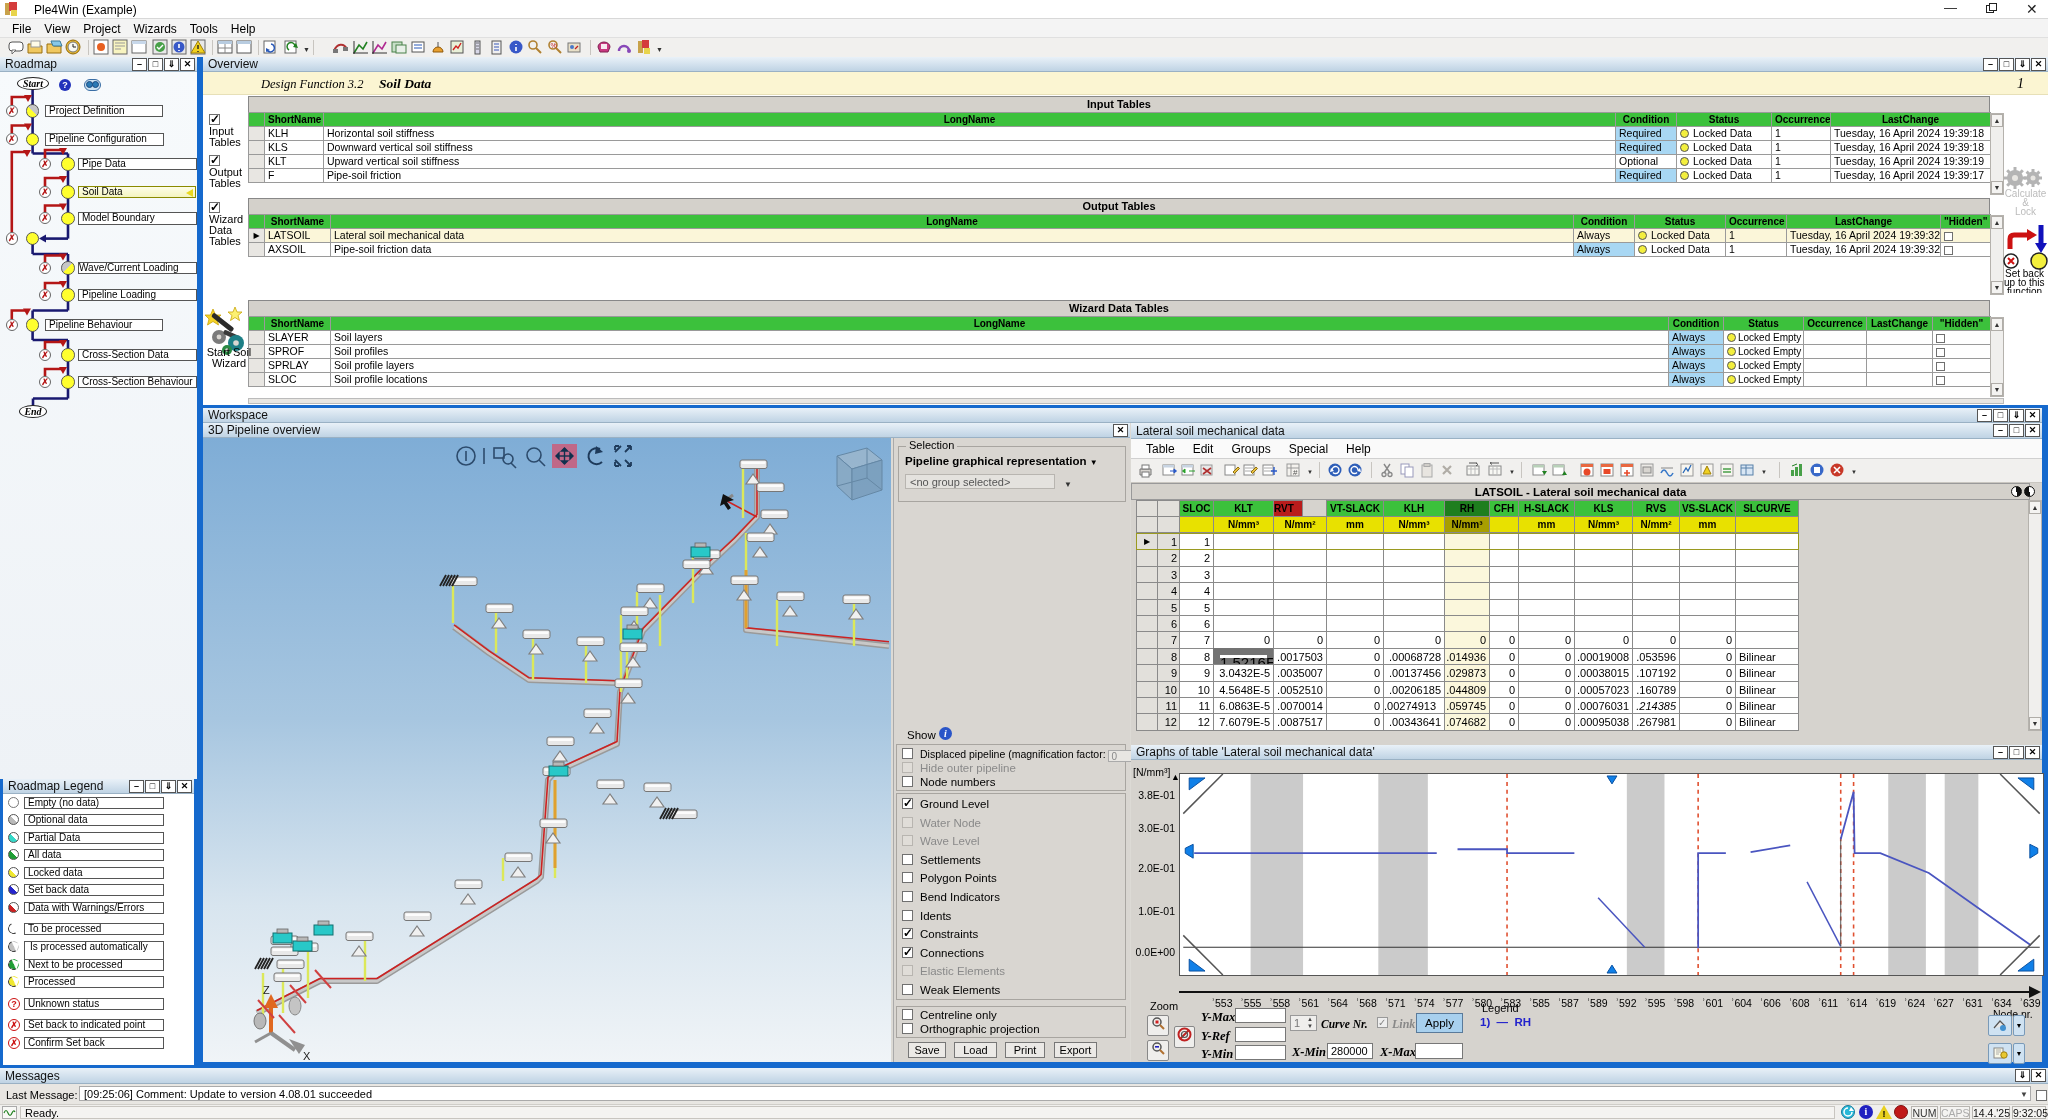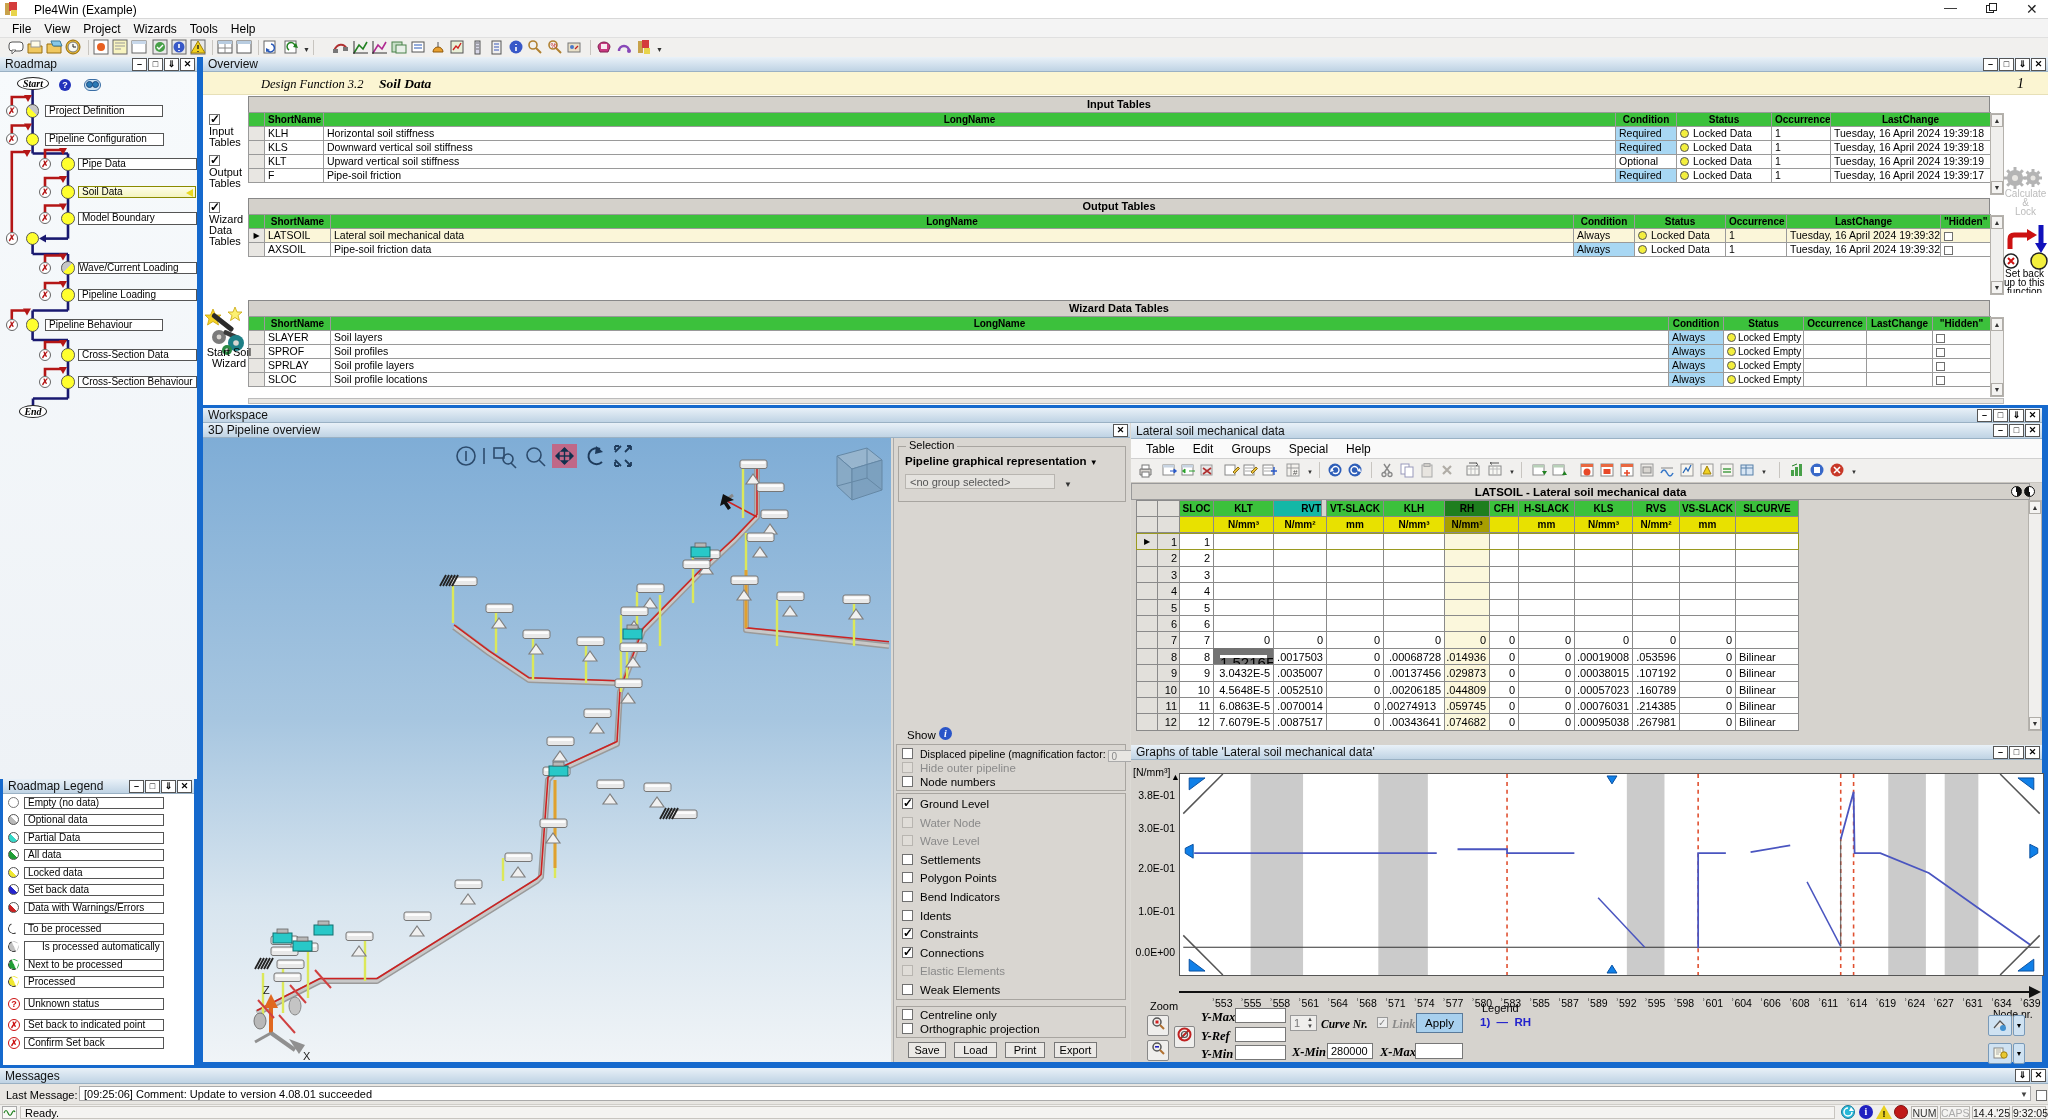--- a/index.html
+++ b/index.html
@@ -344,21 +344,21 @@
         <div style="width:11px;height:11px;border-radius:50%;border:1.3px solid #555;background:linear-gradient(45deg,#cc2020 50%,#fff 50%);"></div>
       </div>
       <div class="abs" style="left:21px;top:107.5px;width:140px;height:12px;border:1px solid #555;background:#fff;font-size:10px;line-height:10px;padding-left:3px;white-space:nowrap;">Data with Warnings/Errors</div>
       <div class="abs" style="left:5px;top:129.3px;">
         <div style="width:11px;height:11px;border-radius:50%;border:1.4px solid #444;border-right-color:transparent;border-top-color:transparent;transform:rotate(20deg);"></div>
       </div>
       <div class="abs" style="left:21px;top:129.3px;width:140px;height:12px;border:1px solid #555;background:#fff;font-size:10px;line-height:10px;padding-left:3px;white-space:nowrap;">To be processed</div>
       <div class="abs" style="left:5px;top:146.9px;">
         <div style="width:11px;height:11px;border-radius:50%;border:1.4px solid #444;border-right-color:transparent;border-top-color:transparent;background:linear-gradient(45deg,#c0c0c0 50%,#fff 50%);transform:rotate(20deg);"></div>
       </div>
-      <div class="abs" style="left:21px;top:146.9px;width:140px;height:28px;border:1px solid #555;background:#fff;font-size:10px;line-height:10px;padding-left:17px;white-space:nowrap;">Is processed automatically</div>
+      <div class="abs" style="left:21px;top:146.9px;width:140px;height:28px;border:1px solid #555;background:#fff;font-size:10px;line-height:10px;padding-left:5px;white-space:nowrap;">Is processed automatically</div>
       <div class="abs" style="left:5px;top:164.5px;">
         <div style="width:11px;height:11px;border-radius:50%;border:1.4px solid #444;border-right-color:transparent;border-top-color:transparent;background:linear-gradient(45deg,#1f9e35 50%,#fff 50%);transform:rotate(20deg);"></div>
       </div>
       <div class="abs" style="left:21px;top:164.5px;width:140px;height:12px;border:1px solid #555;background:#fff;font-size:10px;line-height:10px;padding-left:3px;white-space:nowrap;">Next to be processed</div>
       <div class="abs" style="left:5px;top:181.8px;">
         <div style="width:11px;height:11px;border-radius:50%;border:1.4px solid #444;border-right-color:transparent;border-top-color:transparent;background:linear-gradient(45deg,#f0e82e 50%,#fff 50%);transform:rotate(20deg);"></div>
       </div>
       <div class="abs" style="left:21px;top:181.8px;width:140px;height:12px;border:1px solid #555;background:#fff;font-size:10px;line-height:10px;padding-left:3px;white-space:nowrap;">Processed</div>
       <div class="abs" style="left:5px;top:203.7px;">
         <div style="width:12px;height:12px;border-radius:50%;border:1.5px solid #cc1111;background:#fff;color:#cc1111;font-weight:bold;font-size:9px;text-align:center;line-height:11px;">?</div>
@@ -1070,21 +1070,21 @@
           <div style="position:absolute;left:720px;top:10px;font-size:6px;color:#333;">▼</div>
         </div>
         <div class="abs" id="latbody" style="left:0;top:60px;width:911px;height:264px;background:#d6d3ce;">
           <div class="abs" style="left:0;top:0;width:899px;height:17px;background:#d4d1cb;border:1px solid #999;font-weight:bold;font-size:11.5px;text-align:center;line-height:16px;">LATSOIL - Lateral soil mechanical data</div>
           <div class="abs" style="left:880px;top:3px;width:11px;height:11px;border-radius:50%;background:conic-gradient(#111 0 50%,#fff 50% 100%);border:1px solid #111;"></div>
           <div class="abs" style="left:893px;top:3px;width:11px;height:11px;border-radius:50%;background:conic-gradient(#fff 0 50%,#111 50% 100%);border:1px solid #111;"></div>
           <div class="abs" style="left:5px;top:17px;width:22px;height:17px;background:#e2e0db;border:1px solid #8a8a8a;font-size:11px;line-height:16px;font-weight:bold;text-align:center;"></div>
           <div class="abs" style="left:26px;top:17px;width:23px;height:17px;background:#e2e0db;border:1px solid #8a8a8a;font-size:11px;line-height:16px;font-weight:bold;text-align:center;"></div>
           <div class="abs" style="left:48px;top:17px;width:35px;height:17px;background:#3cc13c;border:1px solid #8a8a8a;font-size:10px;line-height:16px;font-weight:bold;text-align:center;">SLOC</div>
           <div class="abs" style="left:82px;top:17px;width:61px;height:17px;background:#3cc13c;border:1px solid #8a8a8a;font-size:10px;line-height:16px;font-weight:bold;text-align:center;">KLT</div>
-          <div class="abs" style="left:142px;top:17px;width:49px;height:17px;background:#14b8a6;border:1px solid #8a8a8a;font-size:10px;line-height:16px;font-weight:bold;text-align:right;">RVT</div>
+          <div class="abs" style="left:142px;top:17px;width:30px;height:17px;background:#b91c1c;border:1px solid #8a8a8a;font-size:10px;line-height:16px;font-weight:bold;text-align:left;">RVT</div>
           <div class="abs" style="left:195px;top:17px;width:58px;height:17px;background:#3cc13c;border:1px solid #8a8a8a;font-size:10px;line-height:16px;font-weight:bold;text-align:center;">VT-SLACK</div>
           <div class="abs" style="left:252px;top:17px;width:62px;height:17px;background:#3cc13c;border:1px solid #8a8a8a;font-size:10px;line-height:16px;font-weight:bold;text-align:center;">KLH</div>
           <div class="abs" style="left:313px;top:17px;width:46px;height:17px;background:#1e7e1e;border:1px solid #8a8a8a;font-size:10px;line-height:16px;font-weight:bold;text-align:center;">RH</div>
           <div class="abs" style="left:358px;top:17px;width:30px;height:17px;background:#3cc13c;border:1px solid #8a8a8a;font-size:10px;line-height:16px;font-weight:bold;text-align:center;">CFH</div>
           <div class="abs" style="left:387px;top:17px;width:57px;height:17px;background:#3cc13c;border:1px solid #8a8a8a;font-size:10px;line-height:16px;font-weight:bold;text-align:center;">H-SLACK</div>
           <div class="abs" style="left:443px;top:17px;width:59px;height:17px;background:#3cc13c;border:1px solid #8a8a8a;font-size:10px;line-height:16px;font-weight:bold;text-align:center;">KLS</div>
           <div class="abs" style="left:501px;top:17px;width:48px;height:17px;background:#3cc13c;border:1px solid #8a8a8a;font-size:10px;line-height:16px;font-weight:bold;text-align:center;">RVS</div>
           <div class="abs" style="left:548px;top:17px;width:57px;height:17px;background:#3cc13c;border:1px solid #8a8a8a;font-size:10px;line-height:16px;font-weight:bold;text-align:center;">VS-SLACK</div>
           <div class="abs" style="left:604px;top:17px;width:64px;height:17px;background:#3cc13c;border:1px solid #8a8a8a;font-size:10px;line-height:16px;font-weight:bold;text-align:center;">SLCURVE</div>
           <div class="abs" style="left:5px;top:33px;width:22px;height:17px;background:#e2e0db;border:1px solid #8a8a8a;font-size:11px;line-height:16px;font-weight:bold;text-align:center;"></div>
@@ -1245,21 +1245,21 @@
           <div class="abs" style="left:26px;top:214px;width:23px;height:17px;background:#e2e0db;border:1px solid #8a8a8a;font-size:11px;line-height:16px;text-align:right;padding-right:2px;">11</div>
           <div class="abs" style="left:48px;top:214px;width:35px;height:17px;background:#fff;border:1px solid #8a8a8a;font-size:11px;line-height:16px;text-align:right;padding-right:3px;">11</div>
           <div class="abs" style="left:82px;top:214px;width:61px;height:17px;background:#fff;border:1px solid #8a8a8a;font-size:11px;line-height:16px;text-align:right;padding-right:3px;">6.0863E-5</div>
           <div class="abs" style="left:142px;top:214px;width:54px;height:17px;background:#fff;border:1px solid #8a8a8a;font-size:11px;line-height:16px;text-align:right;padding-right:3px;">.0070014</div>
           <div class="abs" style="left:195px;top:214px;width:58px;height:17px;background:#fff;border:1px solid #8a8a8a;font-size:11px;line-height:16px;text-align:right;padding-right:3px;">0</div>
           <div class="abs" style="left:252px;top:214px;width:62px;height:17px;background:#fff;border:1px solid #8a8a8a;font-size:11px;line-height:16px;text-align:right;padding-right:16px;">.00274913</div>
           <div class="abs" style="left:313px;top:214px;width:46px;height:17px;background:#fbf7dc;border:1px solid #8a8a8a;font-size:11px;line-height:16px;text-align:right;padding-right:3px;">.059745</div>
           <div class="abs" style="left:358px;top:214px;width:30px;height:17px;background:#fff;border:1px solid #8a8a8a;font-size:11px;line-height:16px;text-align:right;padding-right:3px;">0</div>
           <div class="abs" style="left:387px;top:214px;width:57px;height:17px;background:#fff;border:1px solid #8a8a8a;font-size:11px;line-height:16px;text-align:right;padding-right:3px;">0</div>
           <div class="abs" style="left:443px;top:214px;width:59px;height:17px;background:#fff;border:1px solid #8a8a8a;font-size:11px;line-height:16px;text-align:right;padding-right:3px;">.00076031</div>
-          <div class="abs" style="left:501px;top:214px;width:48px;height:17px;background:#fff;border:1px solid #8a8a8a;font-size:11px;line-height:16px;text-align:right;padding-right:3px;">.214385</div>
+          <div class="abs" style="left:501px;top:214px;width:48px;height:17px;background:#fff;border:1px solid #8a8a8a;font-size:11px;line-height:16px;text-align:right;padding-right:3px;font-style:italic;">.214385</div>
           <div class="abs" style="left:548px;top:214px;width:57px;height:17px;background:#fff;border:1px solid #8a8a8a;font-size:11px;line-height:16px;text-align:right;padding-right:3px;">0</div>
           <div class="abs" style="left:604px;top:214px;width:64px;height:17px;background:#fff;border:1px solid #8a8a8a;font-size:11px;line-height:16px;text-align:left;padding-left:3px;">Bilinear</div>
           <div class="abs" style="left:5px;top:230px;width:22px;height:18px;background:#e2e0db;border:1px solid #8a8a8a;font-size:11px;line-height:17px;text-align:center;font-size:8px;"></div>
           <div class="abs" style="left:26px;top:230px;width:23px;height:18px;background:#e2e0db;border:1px solid #8a8a8a;font-size:11px;line-height:17px;text-align:right;padding-right:2px;">12</div>
           <div class="abs" style="left:48px;top:230px;width:35px;height:18px;background:#fff;border:1px solid #8a8a8a;font-size:11px;line-height:17px;text-align:right;padding-right:3px;">12</div>
           <div class="abs" style="left:82px;top:230px;width:61px;height:18px;background:#fff;border:1px solid #8a8a8a;font-size:11px;line-height:17px;text-align:right;padding-right:3px;">7.6079E-5</div>
           <div class="abs" style="left:142px;top:230px;width:54px;height:18px;background:#fff;border:1px solid #8a8a8a;font-size:11px;line-height:17px;text-align:right;padding-right:3px;">.0087517</div>
           <div class="abs" style="left:195px;top:230px;width:58px;height:18px;background:#fff;border:1px solid #8a8a8a;font-size:11px;line-height:17px;text-align:right;padding-right:3px;">0</div>
           <div class="abs" style="left:252px;top:230px;width:62px;height:18px;background:#fff;border:1px solid #8a8a8a;font-size:11px;line-height:17px;text-align:right;padding-right:3px;">.00343641</div>
           <div class="abs" style="left:313px;top:230px;width:46px;height:18px;background:#fbf7dc;border:1px solid #8a8a8a;font-size:11px;line-height:17px;text-align:right;padding-right:3px;">.074682</div>

